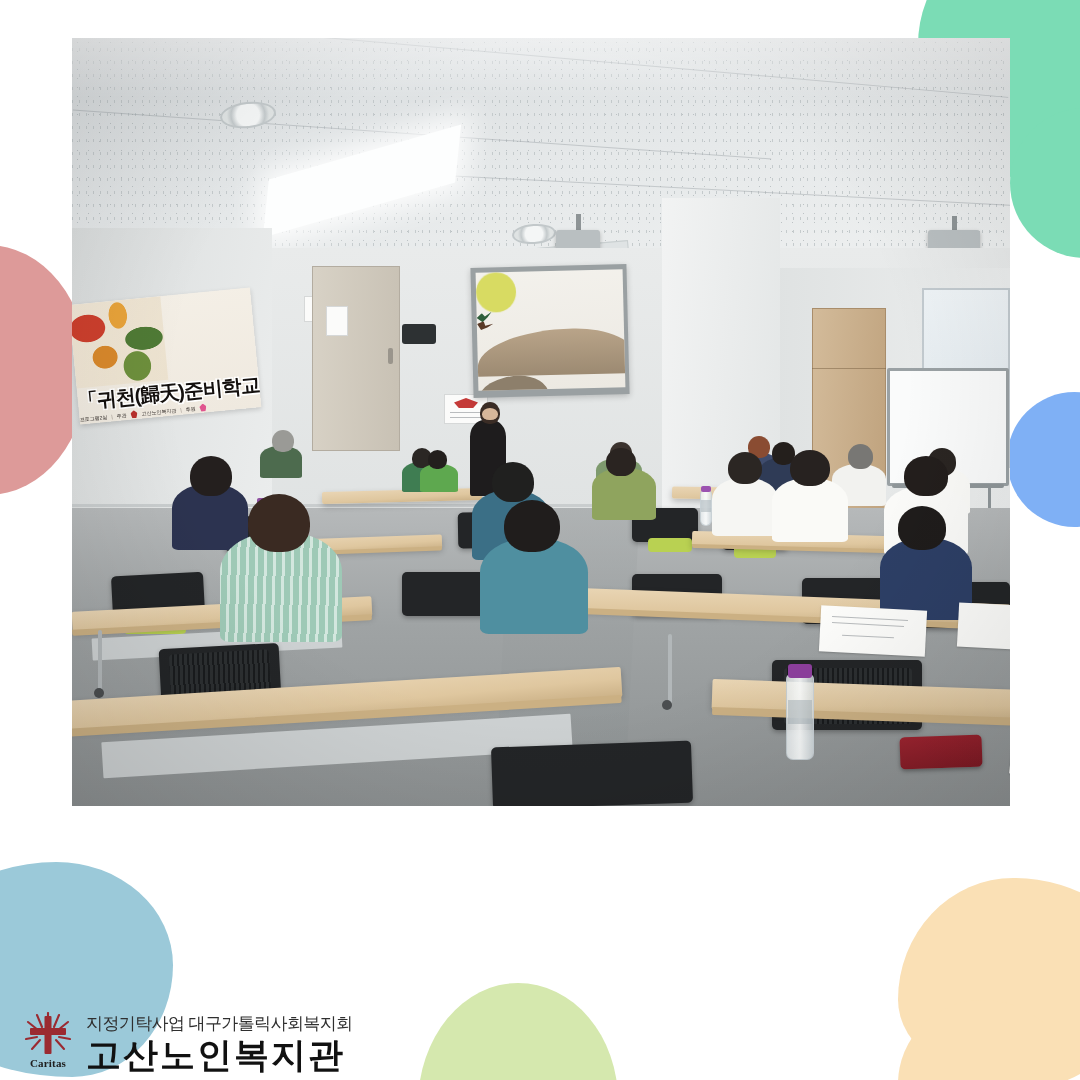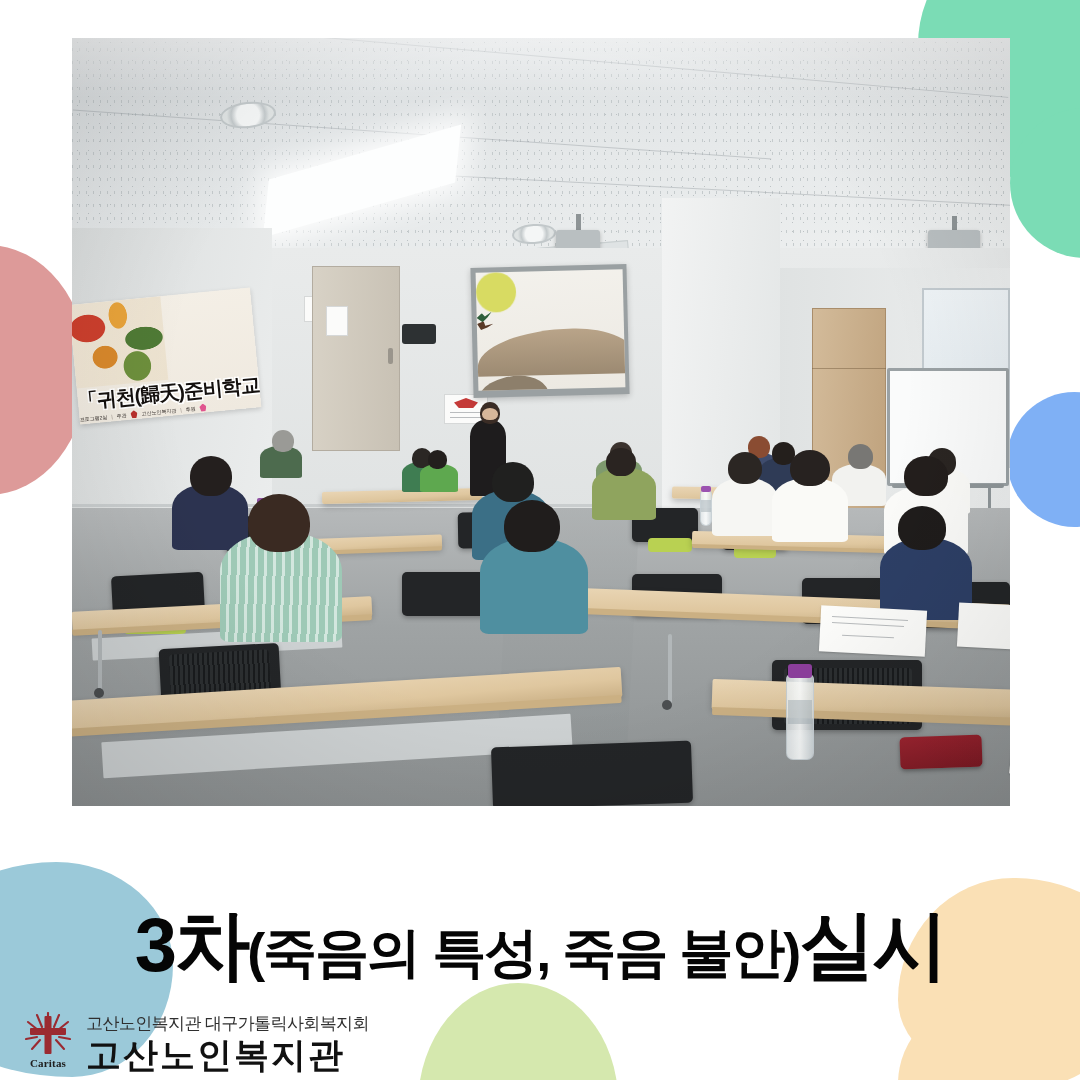--- a/index.html
+++ b/index.html
@@ -567,23 +567,20 @@
       <div class="paper" style="left:940px;top:680px;width:86px;height:60px;transform:rotate(6deg);"></div>
 
       <div class="chair-back" style="left:420px;top:706px;width:200px;height:62px;transform:rotate(-2deg);"></div>
 
       <div class="photo-top-fade"></div>
       <div class="photo-vignette"></div>
     </div>
   </div>
 
 
-  <div id="caption-2">
-    <span class="big">3차</span><span class="mid">(죽음의 특성, 죽음 불안)</span><span class="big">실시</span>
-  </div>
 
   <div id="logo">
     <div class="logo-mark">
       <div class="logo-cross-wrap">
         <svg width="48" height="44" viewBox="0 0 48 44" aria-hidden="true">
           <g fill="#9b2a31">
             <rect x="20.5" y="4" width="7" height="38" rx="1"></rect>
             <rect x="6" y="16" width="36" height="7" rx="1"></rect>
             <g stroke="#9b2a31" stroke-width="2.1" stroke-linecap="round">
               <line x1="24" y1="14" x2="24" y2="1"></line>
@@ -595,18 +592,18 @@
               <line x1="35" y1="25" x2="46" y2="27"></line>
               <line x1="16" y1="28" x2="8" y2="37"></line>
               <line x1="32" y1="28" x2="40" y2="37"></line>
             </g>
           </g>
         </svg>
       </div>
       <div class="logo-caritas-text">Caritas</div>
     </div>
     <div class="logo-text-block">
-      <div class="logo-line1">고산노인복지관 대구가톨릭사회복지회</div>
+      <div class="logo-line1">지정기탁사업 대구가톨릭사회복지회</div>
       <div class="logo-line2">고산노인복지관</div>
     </div>
   </div>
 
 </div>
 
 </body></html>

